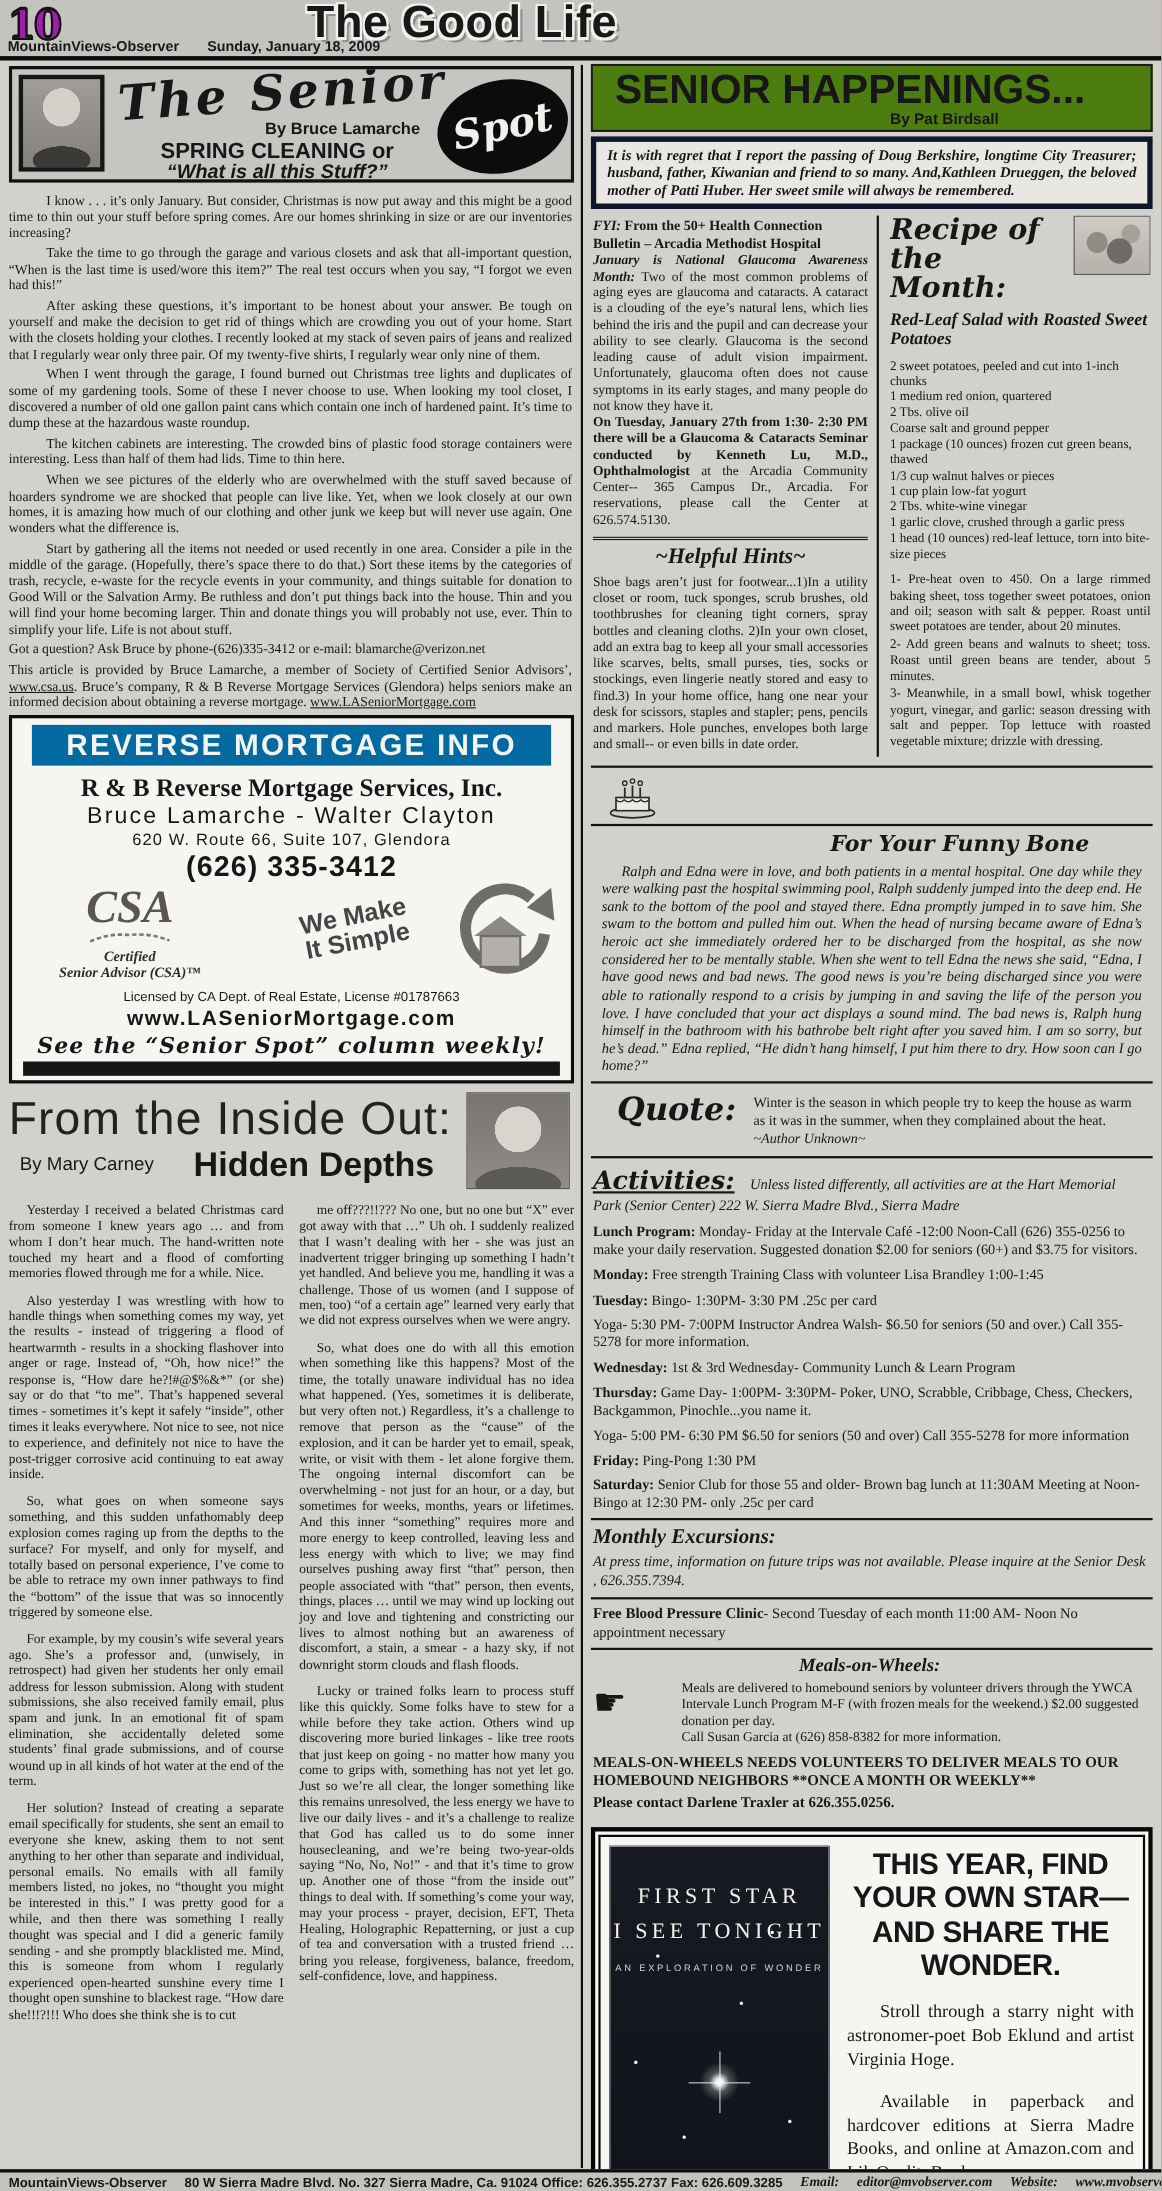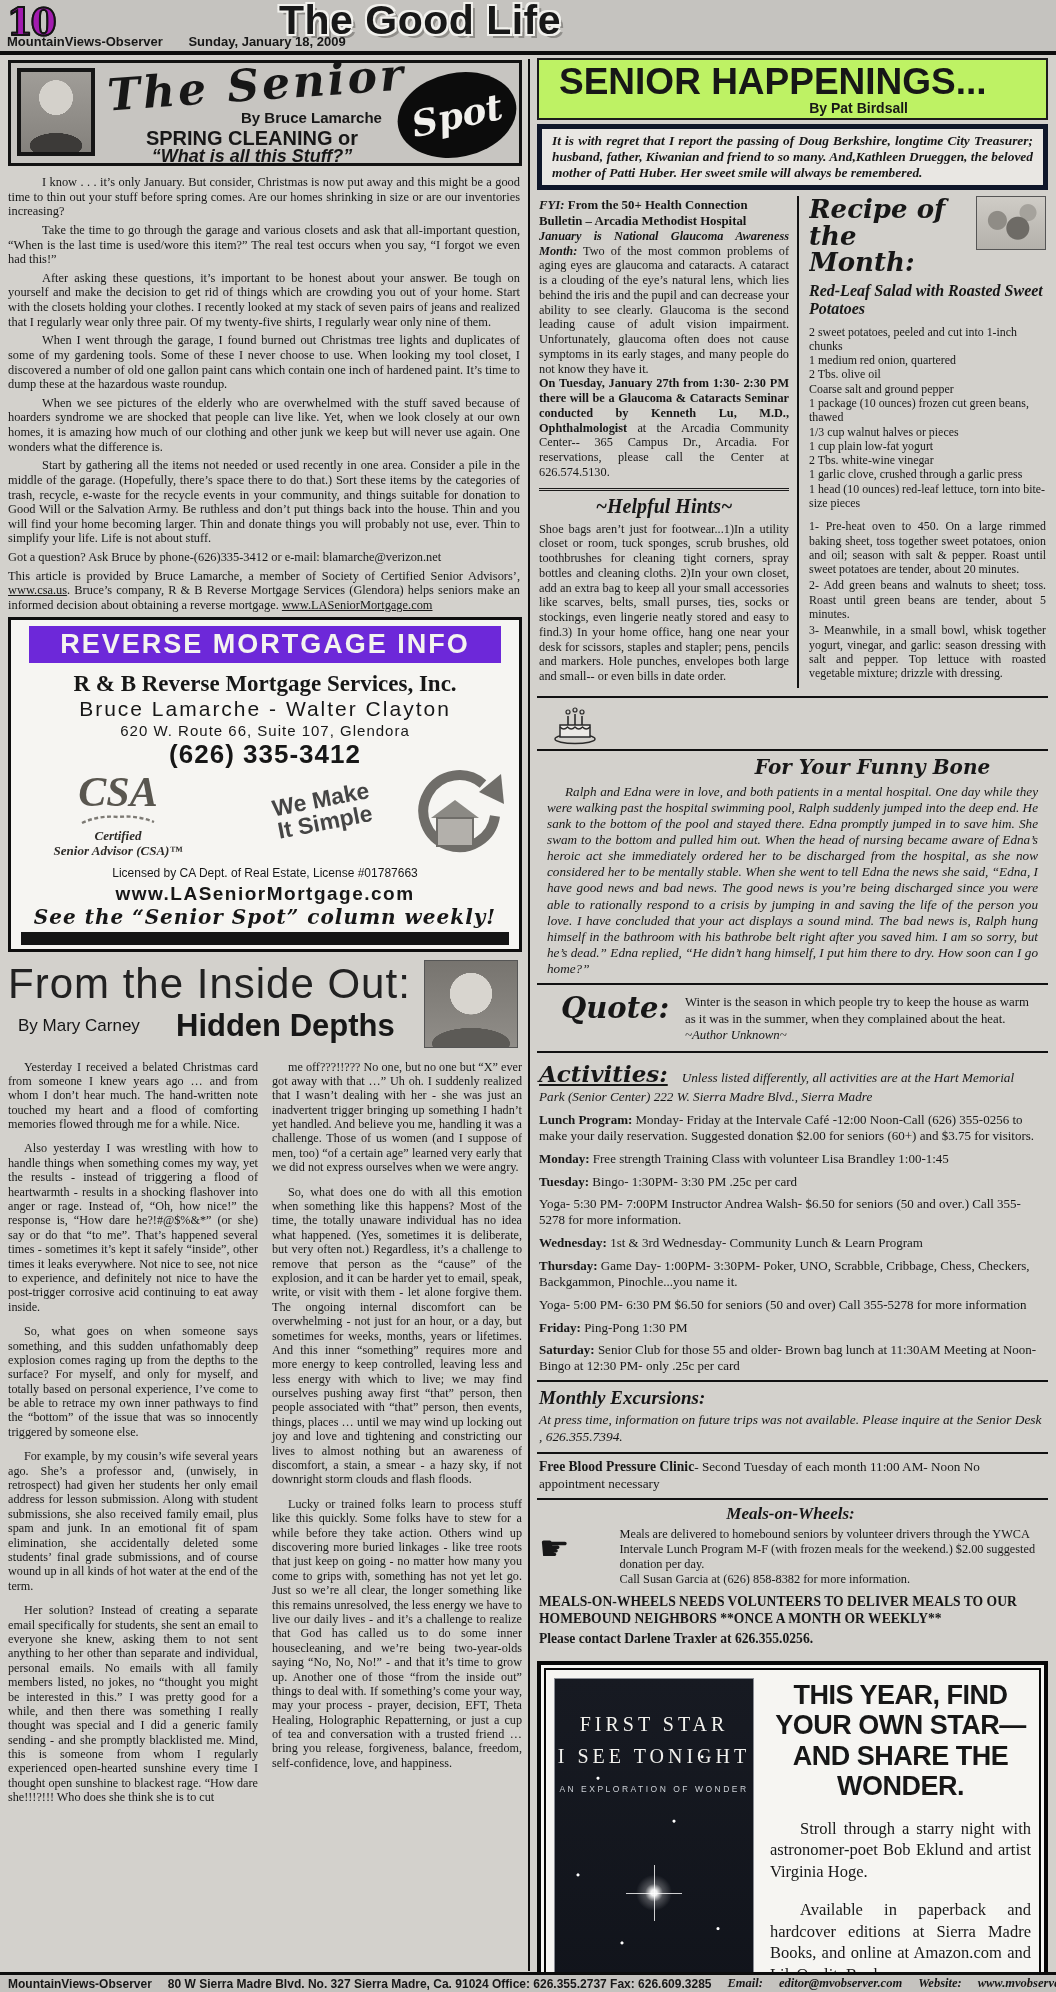--- a/index.html
+++ b/index.html
@@ -38,21 +38,21 @@
                transform:rotate(-12deg); display:flex; align-items:center; justify-content:center; }
   .spot-oval span { font:italic bold 36px "DejaVu Serif", serif; color:#f1f0ec; }
 
   .article { padding:9px 2px 0 0; font-size:12.4px; line-height:1.18; text-align:justify; }
   .article p { text-indent:34px; margin-bottom:4px; }
   .article p.noind { text-indent:0; }
   .u { text-decoration:underline; }
 
   
   .adbox { margin-top:3px; border:3px solid #0e0e0e; background:#f6f5f2; padding:4px 8px 2px; }
-  .ad-banner { background:#6d28d9; color:#f4f3ef; text-align:center; font:bold 27px "Liberation Sans", sans-serif;
+  .ad-banner { background:#0369a1; color:#f4f3ef; text-align:center; font:bold 27px "Liberation Sans", sans-serif;
                letter-spacing:2px; padding:3px 0; margin:2px 10px 8px; }
   .ad-company { text-align:center; font:bold 23px "Liberation Serif", serif; }
   .ad-agents { text-align:center; font:21px "Liberation Sans", sans-serif; letter-spacing:2px; }
   .ad-address { text-align:center; font:15px "Liberation Sans", sans-serif; letter-spacing:1px; margin-top:1px; }
   .ad-phone { text-align:center; font:bold 26px "Liberation Sans", sans-serif; letter-spacing:1px; }
   .ad-mid { position:relative; height:94px; margin-top:2px; }
   .csa { position:absolute; left:34px; top:2px; width:130px; text-align:center; }
   .csa-acronym { font:italic bold 42px "Liberation Serif", serif; color:#59564f; line-height:0.9; }
   .csa-cap { font:italic bold 13px "Liberation Serif", serif; color:#2e2c29; line-height:1.1; }
   .slogan { position:absolute; left:255px; top:16px; transform:rotate(-11deg); text-align:center;
@@ -72,21 +72,21 @@
   .io-photo.portrait { background:
       radial-gradient(ellipse 38% 40% at 50% 38%, #d8d5cf 0 60%, transparent 61%),
       radial-gradient(ellipse 70% 30% at 50% 96%, #5c5a56 0 60%, transparent 61%),
       linear-gradient(#77746f, #918e89); }
   .io-cols { display:flex; gap:14px; margin-top:8px; }
   .io-col { width:250px; font-size:12.2px; line-height:1.18; text-align:justify; }
   .io-col p { text-indent:16px; margin-bottom:10px; }
 
   
   .colR { position:absolute; left:537px; top:58px; width:511px; height:1914px; overflow:hidden; }
-  .sh-box { border:2px solid #1c1c1c; background:#bef264; padding:3px 8px 2px; }
+  .sh-box { border:2px solid #1c1c1c; background:#4d7c0f; padding:3px 8px 2px; }
   .sh-title { font:bold 37px "Liberation Sans", sans-serif; padding-left:12px; line-height:1.0; }
   .sh-byline { text-align:right; padding-right:130px; font:bold 14px "Liberation Sans", sans-serif; }
   .obit { margin-top:4px; border:5px solid #0f172a; background:#e9e7e3; padding:4px 10px;
           font:italic bold 13.4px "Liberation Serif", serif; text-align:justify; line-height:1.2; }
 
   .fr-row { display:flex; margin-top:6px; }
   .fyi-col { width:262px; padding:2px 8px 4px 2px; border-right:2px solid #111; }
   .fyi-head { font-size:12.8px; line-height:1.2; }
   .fyi-label { font-style:italic; font-weight:bold; }
   .fyi-source { font-weight:bold; }
@@ -199,20 +199,21 @@
       <div class="spot-oval">
         <span>Spot</span>
       </div>
     </div>
 
     <div class="article">
       <p>I know . . . it’s only January.  But consider, Christmas is now put away and this might be a good time to thin out your stuff before spring comes.  Are our homes shrinking in size or are our inventories increasing?</p>
       <p>Take the time to go through the garage and various closets and ask that all-important question, “When is the last time is used/wore this item?”  The real test occurs when you say, “I forgot we even had this!”</p>
       <p>After asking these questions, it’s important to be honest about your answer.  Be tough on yourself and make the decision to get rid of things which are crowding you out of your home.  Start with the closets holding your clothes.  I recently looked at my stack of seven pairs of jeans and realized that I regularly wear only three pair.  Of my twenty-five shirts, I regularly wear only nine of them.</p>
       <p>When I went through the garage, I found burned out Christmas tree lights and duplicates of some of my gardening tools.  Some of these I never choose to use.  When looking my tool closet, I discovered a number of old one gallon paint cans which contain one inch of hardened paint.  It’s time to dump these at the hazardous waste roundup.</p>
+      <p>The kitchen cabinets are interesting.  The crowded bins of plastic food storage containers were interesting.  Less than half of them had lids.  Time to thin here.</p>
       <p>When we see pictures of the elderly who are overwhelmed with the stuff saved because of hoarders syndrome we are shocked that people can live like.  Yet, when we look closely at our own homes, it is amazing how much of our clothing and other junk we keep but will never use again.  One wonders what the difference is.</p>
       <p>Start by gathering all the items not needed or used recently in one area.  Consider a pile in the middle of the garage.  (Hopefully, there’s space there to do that.)  Sort these items by the categories of trash, recycle, e-waste for the recycle events in your community, and things suitable for donation to Good Will or the Salvation Army.  Be ruthless and don’t put things back into the house.  Thin and you will find your home becoming larger. Thin and donate things you will probably not use, ever.  Thin to simplify your life.  Life is not about stuff.</p>
       <p class="noind">Got a question? Ask Bruce by phone-(626)335-3412 or e-mail: blamarche@verizon.net</p>
       <p class="noind"><span>This article is provided by Bruce Lamarche, a member of Society of Certified Senior Advisors’, </span><span class="u">www.csa.us</span><span>.  Bruce’s company, R &amp; B Reverse Mortgage Services (Glendora) helps seniors make an informed decision about obtaining a reverse mortgage. </span><span class="u">www.LASeniorMortgage.com</span></p>
     </div>
 
     <div class="adbox">
       <div class="ad-banner">REVERSE MORTGAGE INFO</div>
       <div class="ad-company">R &amp; B Reverse Mortgage Services, Inc.</div>
       <div class="ad-agents">Bruce Lamarche - Walter Clayton</div>

